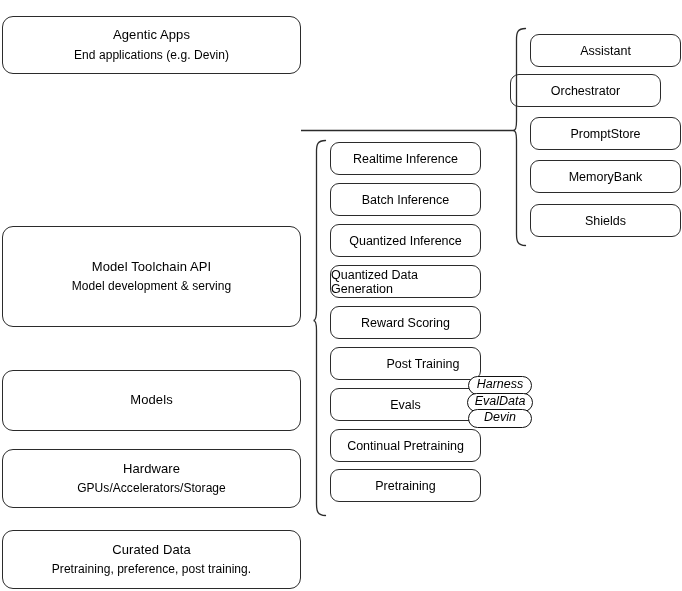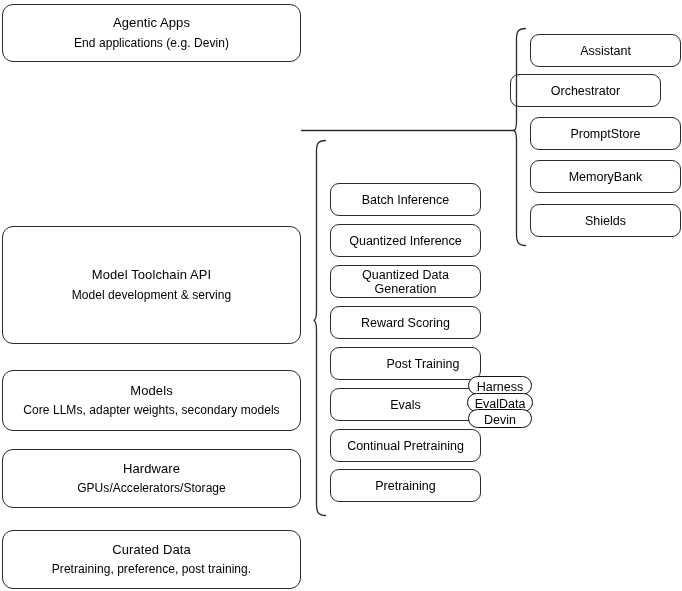--- a/index.html
+++ b/index.html
@@ -49,34 +49,35 @@
   .cap-box {
     position: absolute;
     box-sizing: border-box;
     border: 1.4px solid #2b2b2b;
     background: #ffffff;
     border-radius: 9px;
     display: flex;
     align-items: center;
     justify-content: center;
     font-size: 12.5px;
-    text-align: center;
+    text-align: left;
   }
   .badge {
     position: absolute;
     box-sizing: border-box;
     border: 1.6px solid #111;
     background: #ffffff;
     border-radius: 999px;
     display: flex;
-    align-items: flex-end;
+    align-items: flex-start;
     justify-content: center;
     font-size: 12.5px;
     text-align: center;
     z-index: 6;
+    font-style: italic;
   }
   svg.overlay {
     position: absolute;
     left: 0; top: 0;
     width: 682px;
     height: 591px;
     pointer-events: none;
     z-index: 2;
   }
 </style>
@@ -99,46 +100,48 @@
 
     <path d="M 325.5 140.5
              C 317.5 140.5 316.5 144.5 316.5 151.5
              L 316.5 310
              C 316.5 317 315.5 320.5 313.5 320.5
              C 315.5 320.5 316.5 323.5 316.5 330.5
              L 316.5 504
              C 316.5 511 317.5 515.5 325.5 515.5" stroke="#2b2b2b" stroke-width="1.3" fill="none" stroke-linecap="round"></path>
   </svg>
 
-  <div class="box" style="left:2px; top:4px; width:299px; height:58px;">
+  <div class="box" style="left:2px; top:16px; width:299px; height:58px;">
     <div class="layer-title">Agentic Apps</div>
     <div class="layer-sub">End applications (e.g. Devin)</div>
   </div>
 
 
-  <div class="box" style="left:2px; top:226px; width:299px; height:118px;text-align:right;">
+  <div class="box" style="left:2px; top:226px; width:299px; height:101px;text-align:right;">
     <div class="layer-title">Model Toolchain API</div>
     <div class="layer-sub">Model development &amp; serving</div>
   </div>
 
   <div class="box" style="left:2px; top:370px; width:299px; height:61px;">
     <div class="layer-title">Models</div>
-    <div class="layer-sub">Core LLMs, adapter weights, secondary models</div>
   </div>
 
   <div class="box" style="left:2px; top:530px; width:299px; height:59px;">
     <div class="layer-title">Curated Data</div>
     <div class="layer-sub">Pretraining, preference, post training.</div>
   </div>
 
   <div class="box" style="left:2px; top:449px; width:299px; height:59px;">
     <div class="layer-title">Hardware</div>
     <div class="layer-sub">GPUs/Accelerators/Storage</div>
   </div>
 
+  <div class="cap-box" style="left:330px; top:142px; width:151px; height:33px;">
+    <span>Realtime Inference</span>
+  </div>
   <div class="cap-box" style="left:330px; top:183px; width:151px; height:33px;">
     <span>Batch Inference</span>
   </div>
   <div class="cap-box" style="left:330px; top:224px; width:151px; height:33px;">
     <span>Quantized Inference</span>
   </div>
   <div class="cap-box" style="left:330px; top:265px; width:151px; height:33px;">
     <span>Quantized Data Generation</span>
   </div>
   <div class="cap-box" style="left:330px; top:306px; width:151px; height:33px;">

